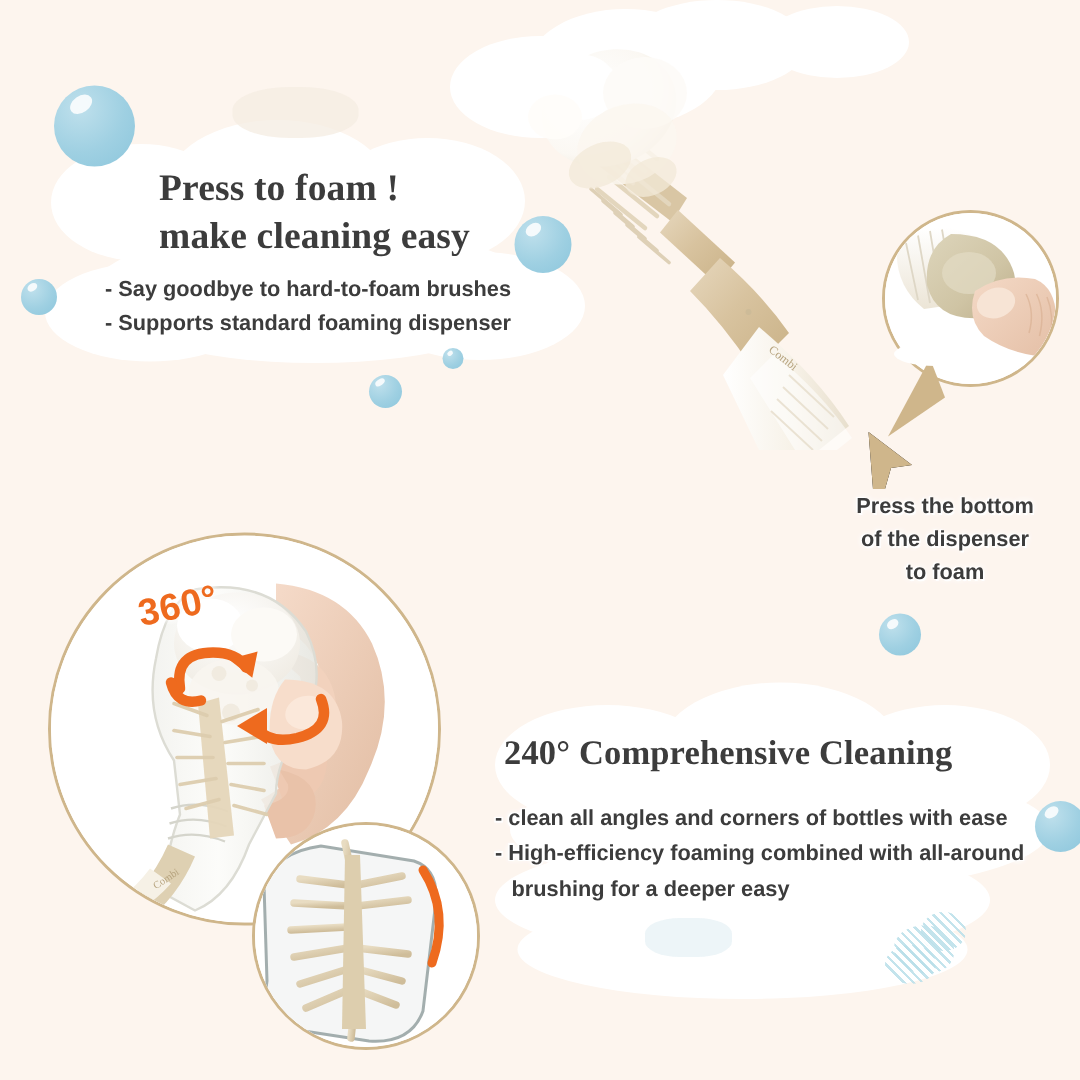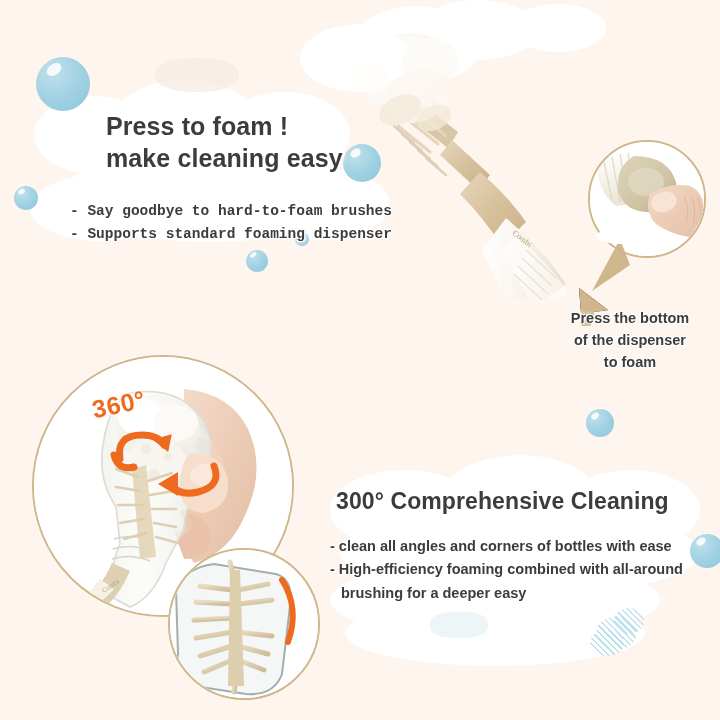--- a/index.html
+++ b/index.html
@@ -61,20 +61,21 @@
     position: absolute;
     font-size: 25px;
     font-weight: bold;
     line-height: 1.28;
     letter-spacing: .1px;
     color: #3c3c3c;
     text-shadow:
        0 0 7px #fff, 0 0 7px #fff, 0 0 5px #fff,
        1px 1px 0 #fff, -1px 1px 0 #fff, 1px -1px 0 #fff, -1px -1px 0 #fff;
     white-space: pre-line;
+    font-family: Liberation Serif, serif;
   }
   .bullets { position: absolute; }
   .bullet {
     font-size: 14.5px;
     font-weight: bold;
     line-height: 1.62;
     color: #3c3c3c;
     white-space: nowrap;
     text-shadow:
        0 0 6px #fff, 0 0 6px #fff, 0 0 4px #fff,
@@ -156,21 +157,21 @@
     <div class="bubble" style="left:343px; top:144px; width:38px; height:38px;"></div>
     <div class="bubble" style="left:295px; top:232px; width:14px; height:14px;"></div>
     <div class="bubble" style="left:246px; top:250px; width:22px; height:22px;"></div>
     <div class="bubble" style="left:586px; top:409px; width:28px; height:28px;"></div>
     <div class="bubble" style="left:690px; top:534px; width:34px; height:34px;"></div>
   </div>
 
   <div class="headline" style="left:106px; top:110px; width:300px;">Press to foam !
 make cleaning easy</div>
 
-  <div class="bullets" style="left:70px; top:200px;font-family:Liberation Mono, monospace;">
+  <div class="bullets" style="left:70px; top:182px;">
     <div class="bullet">- Say goodbye to hard-to-foam brushes</div>
     <div class="bullet">- Supports standard foaming dispenser</div>
   </div>
 
   <div class="brush-wrap" style="left:330px; top:0px; width:280px; height:300px;">
     <svg width="280" height="300" viewBox="0 0 280 300">
       <defs>
         <linearGradient id="handleTan" x1="0" y1="0" x2="1" y2="1">
           <stop offset="0%" stop-color="#e6d7bd"></stop>
           <stop offset="45%" stop-color="#d8c39f"></stop>
@@ -282,21 +283,21 @@
   </svg>
 
   <div style="position:absolute; left:596px; top:228px; width:56px; height:16px;
               background:#ffffff; border-radius:50%;"></div>
 
   <svg class="svg-abs arrow-cursor" style="left:574px; top:284px;" width="40" height="44" viewBox="0 0 40 44">
     <path d="M8 42 L5 4 L34 26 L20 28 L16 42 Z" fill="#cdb territory"></path>
     <path d="M8 42 L5 4 L34 26 L20 28 L16 42 Z" fill="#cfb68b"></path>
   </svg>
 
-  <div class="caption" style="left:540px; top:308px; width:180px;">Press the bottom
+  <div class="caption" style="left:540px; top:328px; width:180px;">Press the bottom
 of the dispenser
 to foam</div>
 
   <div class="photo-circle ring" style="left:32px; top:355px; width:262px; height:262px; overflow:hidden;">
     <svg width="258" height="258" viewBox="0 0 258 258">
       <defs>
         <linearGradient id="bottleG" x1="0" y1="0" x2="1" y2="0">
           <stop offset="0%" stop-color="#f2f2ee" stop-opacity=".9"></stop>
           <stop offset="40%" stop-color="#fbfbf8" stop-opacity=".75"></stop>
           <stop offset="100%" stop-color="#e6e6e0" stop-opacity=".9"></stop>
@@ -403,21 +404,21 @@
         <line x1="68" y1="110" x2="94" y2="120"></line>
         <line x1="64" y1="30" x2="60" y2="12"></line>
         <line x1="66" y1="124" x2="64" y2="142"></line>
       </g>
       <path d="M60 20 L70 20 L74 136 L58 136 Z" fill="#ddceae"></path>
 
       <path d="M112 30 Q130 58 118 92" stroke="#ee6a1e" stroke-width="6" fill="none" stroke-linecap="round"></path>
     </svg>
   </div>
 
-  <div class="headline" style="left:336px; top:487px; width:380px; font-size:23px;">300° Comprehensive Cleaning</div>
+  <div class="headline" style="left:336px; top:487px; width:380px; font-size:23px;">240° Comprehensive Cleaning</div>
 
   <div class="bullets" style="left:330px; top:535px;">
     <div class="bullet">- clean all angles and corners of bottles with ease</div>
     <div class="bullet">- High-efficiency foaming combined with all-around</div>
     <div class="bullet indent">brushing for a deeper easy</div>
   </div>
 
 </div>
 
 </body></html>

